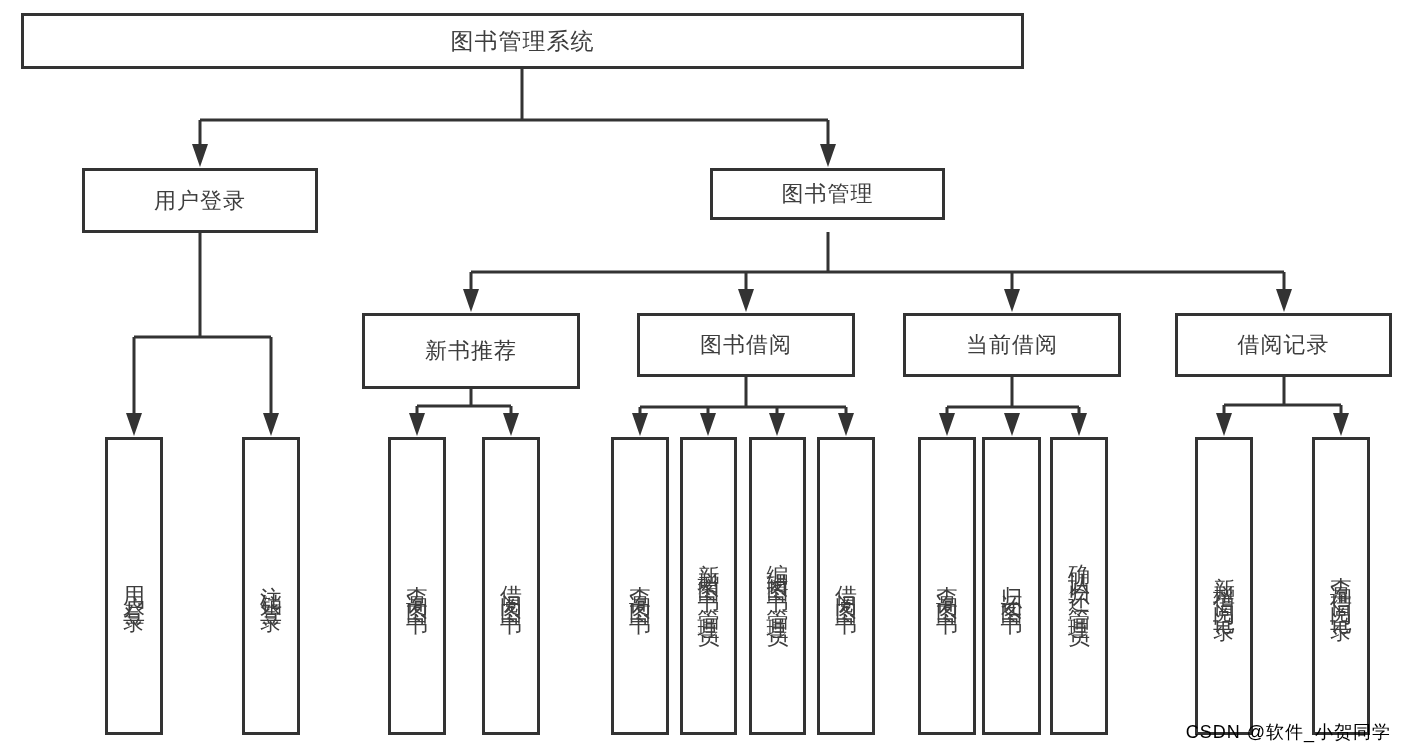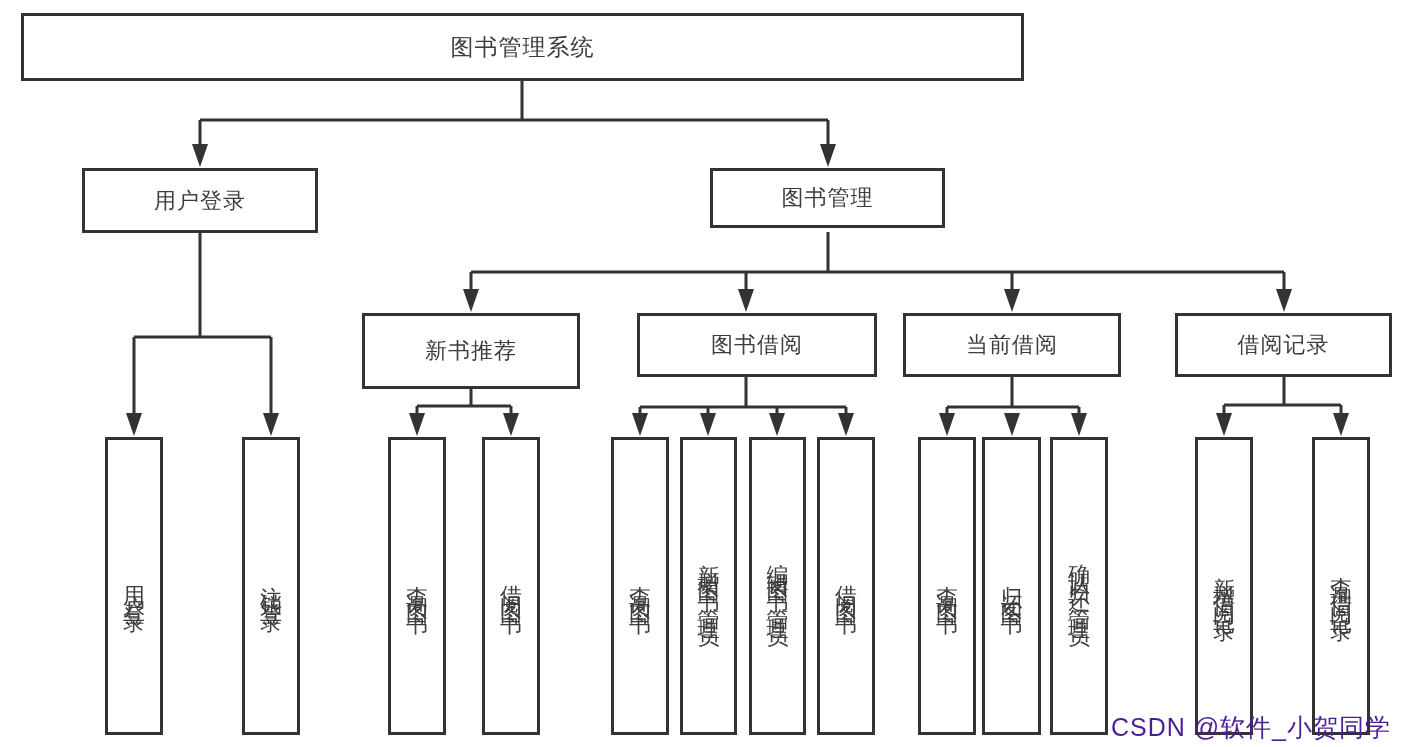--- a/index.html
+++ b/index.html
@@ -37,22 +37,22 @@
     font-size: 22px;
     letter-spacing: 9px;
     line-height: 1;
     max-height: 288px;
     white-space: nowrap;
   }
   .watermark {
     position: absolute;
     right: 14px;
     bottom: 3px;
-    font-size: 25px;
-    color: #4c1d95;
+    font-size: 18px;
+    color: #000000;
     letter-spacing: 1px;
     white-space: nowrap;
   }
 </style>
 </head>
 <body>
 
 <div class="stage">
 
   <svg class="connectors" viewBox="0 0 1405 747" xmlns="http://www.w3.org/2000/svg">
@@ -91,35 +91,35 @@
       <use href="#arrowhead" x="777" y="436"></use>
       <use href="#arrowhead" x="846" y="436"></use>
       <use href="#arrowhead" x="947" y="436"></use>
       <use href="#arrowhead" x="1012" y="436"></use>
       <use href="#arrowhead" x="1079" y="436"></use>
       <use href="#arrowhead" x="1224" y="436"></use>
       <use href="#arrowhead" x="1341" y="436"></use>
     </g>
   </svg>
 
-  <div class="node hbox root-box" style="left:21px; top:13px; width:1003px; height:68px;font-family:Liberation Mono, monospace;">
+  <div class="node hbox root-box" style="left:21px; top:13px; width:1003px; height:56px;font-family:Liberation Mono, monospace;">
     <span class="label">图书管理系统</span>
   </div>
 
   <div class="node hbox" style="left:82px; top:168px; width:236px; height:65px;">
     <span class="label">用户登录</span>
   </div>
-  <div class="node hbox" style="left:710px; top:168px; width:235px; height:60px;">
+  <div class="node hbox" style="left:710px; top:168px; width:235px; height:52px;">
     <span class="label">图书管理</span>
   </div>
 
   <div class="node hbox" style="left:362px; top:313px; width:218px; height:76px;">
     <span class="label">新书推荐</span>
   </div>
-  <div class="node hbox" style="left:637px; top:313px; width:240px; height:64px;justify-content:center;">
+  <div class="node hbox" style="left:637px; top:313px; width:218px; height:64px;justify-content:center;">
     <span class="label">图书借阅</span>
   </div>
   <div class="node hbox" style="left:903px; top:313px; width:218px; height:64px;text-align:right;">
     <span class="label">当前借阅</span>
   </div>
   <div class="node hbox" style="left:1175px; top:313px; width:217px; height:64px;">
     <span class="label">借阅记录</span>
   </div>
 
   <div class="node vbox" style="left:105px; top:437px; width:58px; height:298px;">

